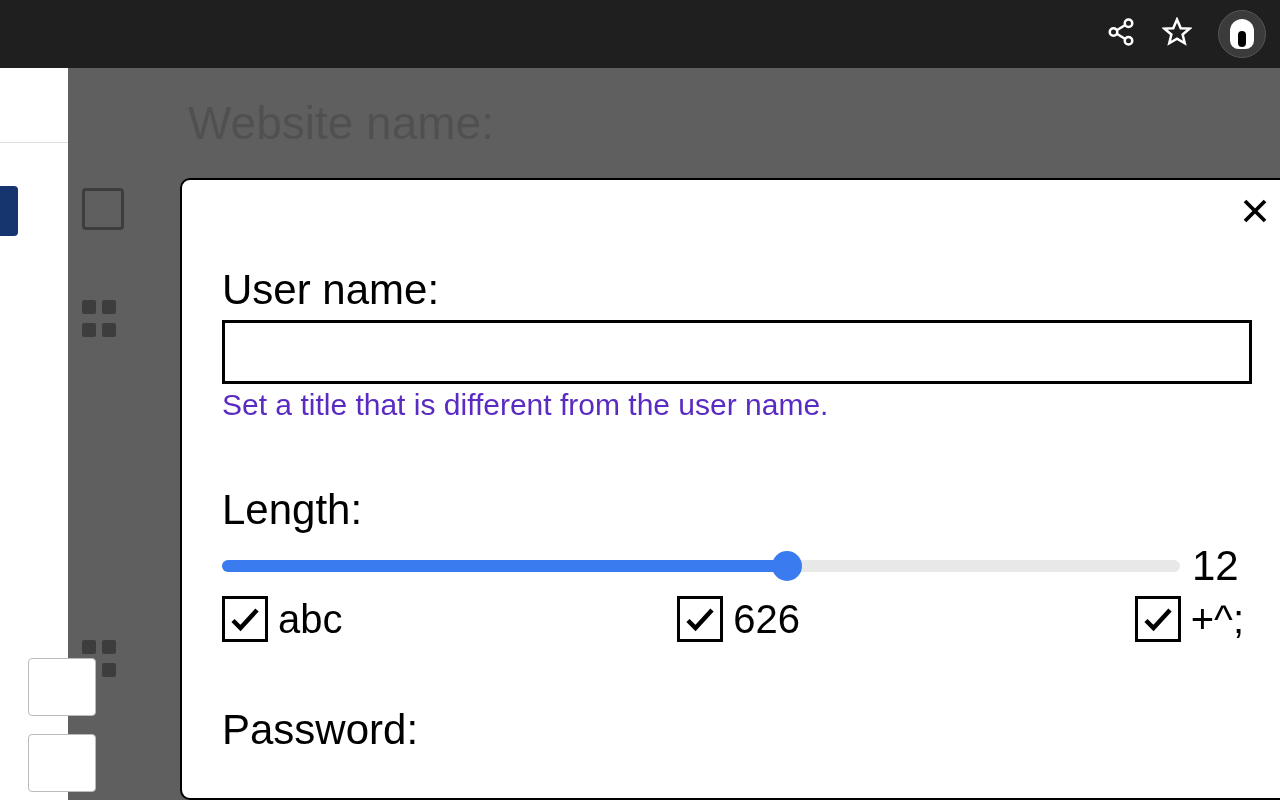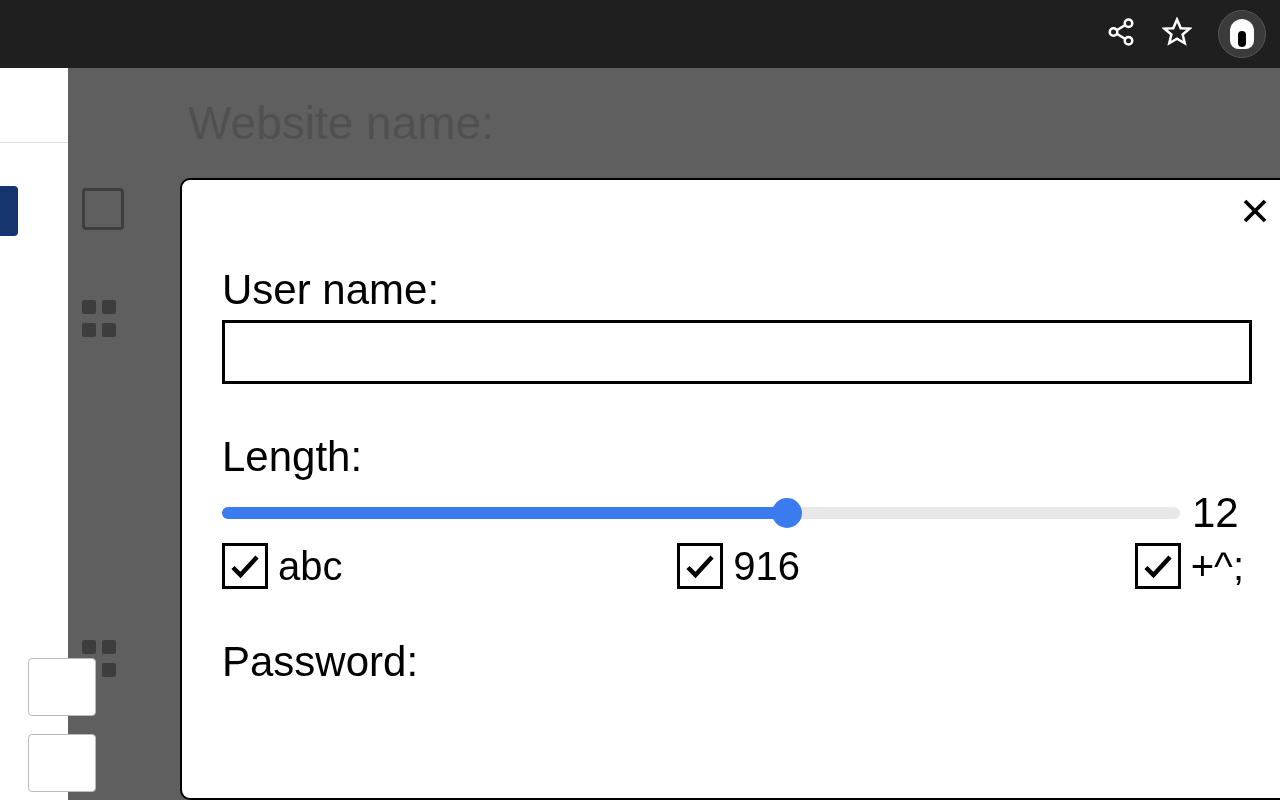--- a/index.html
+++ b/index.html
@@ -70,21 +70,21 @@
     position: absolute; top: 110px; left: 112px; width: 1114px; bottom: 0;
     background: #fff; border: 2px solid #000; border-radius: 10px;
     padding: 28px 40px 0 40px;
   }
   .close-btn {
     position: absolute; top: 16px; right: 22px; cursor: pointer;
   }
   .close-btn svg { width: 30px; height: 30px; }
 
   .section-label {
-    font-size: 42px; font-weight: 400; color: #000; margin-top: 49px; margin-bottom: 6px;
+    font-size: 42px; font-weight: 400; color: #000; margin-top: 64px; margin-bottom: 6px;
   }
   .section-label.first { margin-top: 58px; }
 
   .text-input {
     width: 100%; height: 64px; border: 3px solid #000; background:#fff;
     font-size: 32px; padding: 4px 8px; outline: none;
   }
   .hint {
     color: #5a2bc2; font-size: 30px; margin-top: 4px;
   }
@@ -167,20 +167,21 @@
   <div class="modal">
     <span class="close-btn">
       <svg viewBox="0 0 24 24" stroke="#000" stroke-width="3" fill="none">
         <line x1="4" y1="4" x2="20" y2="20"></line>
           <line x1="20" y1="4" x2="4" y2="20"></line>
       </svg>
     </span>
 
     <div class="section-label first">User name:</div>
     <input class="text-input" type="text" value="" style="">
+    <div class="hint">Set a title that is different from the user name.</div>
 
     <div class="section-label">Length:</div>
     <div class="length-row">
       <div class="slider-wrap">
         <div class="track">
             <div class="fill"></div>
             <div class="thumb"></div>
           </div>
       </div>
       <div class="length-val">12</div>
@@ -194,21 +195,21 @@
             </svg>
         </span>
         <span class="check-label">abc</span>
       </div>
       <div class="check-item">
         <span class="cbox">
           <svg viewBox="0 0 24 24" fill="none" stroke="#000" stroke-width="3">
               <polyline points="4,13 9,18 20,6"></polyline>
             </svg>
         </span>
-        <span class="check-label">916</span>
+        <span class="check-label">626</span>
       </div>
       <div class="check-item">
         <span class="cbox">
           <svg viewBox="0 0 24 24" fill="none" stroke="#000" stroke-width="3">
               <polyline points="4,13 9,18 20,6"></polyline>
             </svg>
         </span>
         <span class="check-label">+^;</span>
       </div>
     </div>

